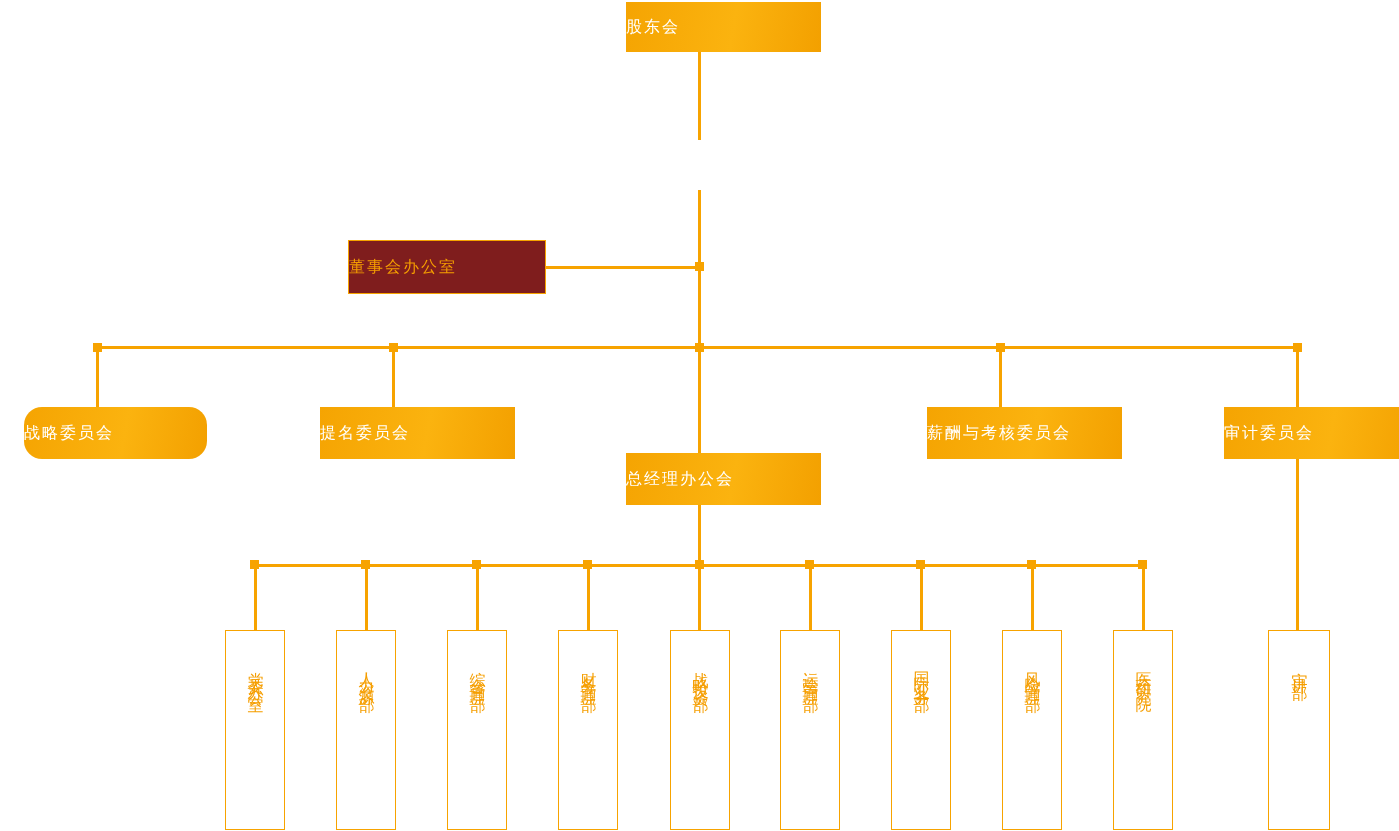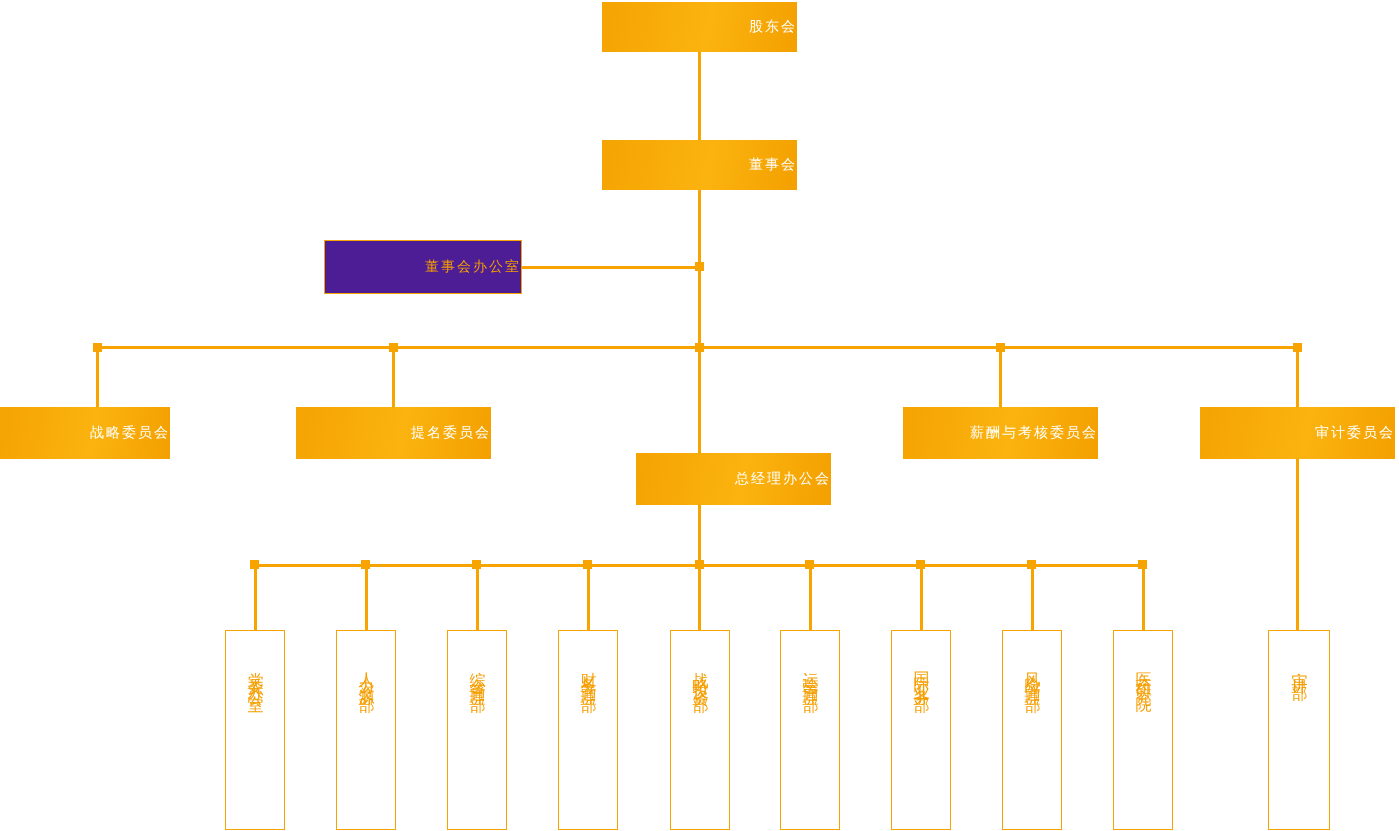--- a/index.html
+++ b/index.html
@@ -21,34 +21,35 @@
   .node {
     position: absolute;
     width: 9px;
     height: 9px;
     background: var(--accent, #F7A300);
   }
   .box {
     position: absolute;
     display: flex;
     align-items: center;
-    justify-content: flex-end;
-    font-size: 14px;
+    justify-content: flex-start;
+    font-size: 16px;
     letter-spacing: 2px;
     white-space: nowrap;
+    margin-left: 24px;
   }
   .box.filled {
     background: linear-gradient(100deg,
       var(--box-fill-start, #F5A402) 0%,
       var(--box-fill-mid, #FBB30F) 55%,
       var(--box-fill-end, #F3A000) 100%);
     color: var(--text-on-fill, #FFFFFF);
   }
   .box.outline {
-    background: #4c1d95;
+    background: #7f1d1d;
     border: 1px solid var(--accent, #F7A300);
     color: var(--accent-text, #F59E00);
   }
   .dept {
     position: absolute;
     background: #ffffff;
     border: 1px solid var(--accent, #F7A300);
     color: var(--accent-text, #F59E00);
     display: flex;
     justify-content: center;
@@ -109,42 +110,39 @@
   <div class="node" style="left:695px;  top:560px;"></div>
   <div class="node" style="left:805px;  top:560px;"></div>
   <div class="node" style="left:916px;  top:560px;"></div>
   <div class="node" style="left:1027px; top:560px;"></div>
   <div class="node" style="left:1138px; top:560px;"></div>
 
   <div class="box filled" style="left:602px; top:2px; width:195px; height:50px;">
     <span>股东会</span>
   </div>
 
-  <div class="box filled" style="left:602px; top:140px; width:195px; height:50px;">
-    <span>董事会</span>
-  </div>
 
   <div class="box outline" style="left:324px; top:240px; width:198px; height:54px;">
     <span>董事会办公室</span>
   </div>
 
-  <div class="box filled" style="left:0px; top:407px; width:170px; height:52px;">
+  <div class="box filled" style="left:0px; top:407px; width:183px; height:52px;border-radius:18px;">
     <span>战略委员会</span>
   </div>
   <div class="box filled" style="left:296px; top:407px; width:195px; height:52px;font-family:Liberation Serif, serif;">
     <span>提名委员会</span>
   </div>
   <div class="box filled" style="left:903px; top:407px; width:195px; height:52px;font-family:Liberation Mono, monospace;">
     <span>薪酬与考核委员会</span>
   </div>
   <div class="box filled" style="left:1200px; top:407px; width:195px; height:52px;">
     <span>审计委员会</span>
   </div>
 
-  <div class="box filled" style="left:636px; top:453px; width:195px; height:52px;">
+  <div class="box filled" style="left:602px; top:453px; width:195px; height:52px;">
     <span>总经理办公会</span>
   </div>
 
   <div class="dept" style="left:225px; top:630px; width:60px; height:200px;">
     <span>党委办公室</span>
   </div>
   <div class="dept" style="left:336px; top:630px; width:60px; height:200px;">
     <span>人力资源部</span>
   </div>
   <div class="dept" style="left:447px; top:630px; width:60px; height:200px;">

